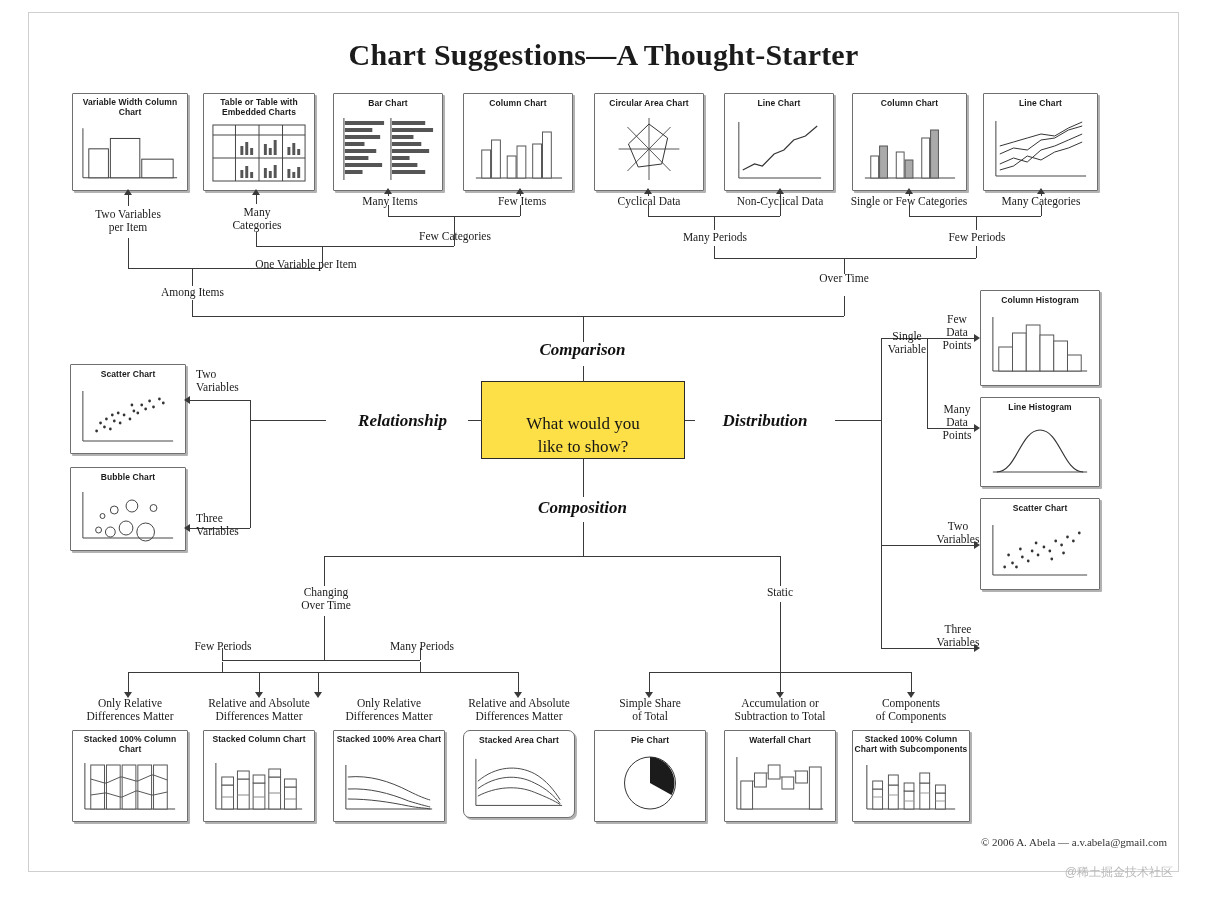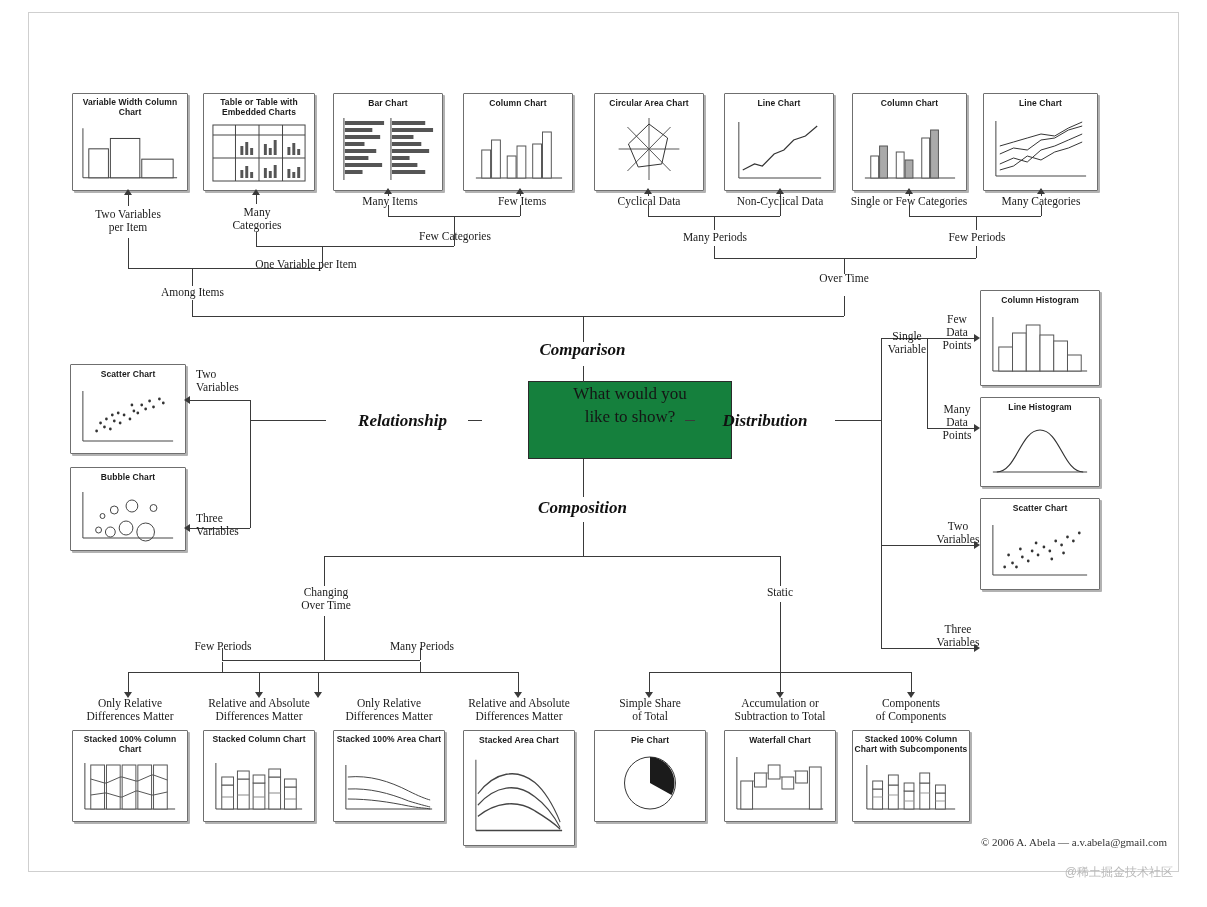--- a/index.html
+++ b/index.html
@@ -124,26 +124,25 @@
     text-align: center;
   }
 
   #center-box {
     position: absolute;
     left: 481px;
     top: 381px;
     width: 204px;
     height: 78px;
     border: 1.5px solid #2b2b2b;
-    background: #15803d;
+    background: #fde047;
     box-sizing: border-box;
     display: flex;
-    align-items: flex-start;
+    align-items: flex-end;
     justify-content: center;
-    margin-left: 47px;
   }
   #center-box .q {
     font-family: "Liberation Serif", serif;
     font-size: 17px;
     line-height: 23px;
     text-align: center;
     color: #151515;
     white-space: pre-line;
   }
 
@@ -163,20 +162,21 @@
     font-size: 12px;
     color: #b9b9b9;
   }
 </style>
 </head>
 <body>
 
 <div id="canvas">
   <div id="frame"></div>
 
+  <div id="title">Chart Suggestions—A Thought-Starter</div>
 
   <div class="card" style="left:72px; top:93px; width:116px; height:98px;">
     <div class="cap two">Variable Width
 Column Chart</div>
     <div class="art" style="top:30px;">
       <svg viewBox="0 0 104 58" preserveAspectRatio="none">
         <line x1="4" y1="52" x2="100" y2="52" stroke="#444" stroke-width="1"></line>
         <line x1="4" y1="4" x2="4" y2="52" stroke="#444" stroke-width="1"></line>
         <rect x="10" y="24" width="20" height="28" fill="#fff" stroke="#444"></rect>
         <rect x="32" y="14" width="30" height="38" fill="#fff" stroke="#444"></rect>
@@ -495,21 +495,21 @@
       <svg viewBox="0 0 100 52" preserveAspectRatio="none">
         <line x1="6" y1="46" x2="94" y2="46" stroke="#444"></line>
         <line x1="6" y1="2" x2="6" y2="46" stroke="#444"></line>
         <path d="M8,14 C30,12 50,18 70,28 C80,33 88,36 92,37" fill="none" stroke="#444"></path>
         <path d="M8,26 C30,25 50,30 70,38 C80,41 88,43 92,44" fill="none" stroke="#444"></path>
         <path d="M8,36 C30,36 50,39 70,43 C80,45 88,45 92,46" fill="none" stroke="#444"></path>
       </svg>
     </div>
   </div>
 
-  <div class="card" style="left:463px; top:730px; width:112px; height:116px;">
+  <div class="card" style="left:463px; top:730px; width:112px; height:88px;border-radius:7px;">
     <div class="cap">Stacked Area Chart</div>
     <div class="art" style="top:26px;">
       <svg viewBox="0 0 100 58" preserveAspectRatio="none">
         <line x1="6" y1="52" x2="94" y2="52" stroke="#444"></line>
         <line x1="6" y1="2" x2="6" y2="52" stroke="#444"></line>
         <path d="M8,26 C26,10 48,8 66,18 C78,25 86,36 92,46" fill="none" stroke="#444"></path>
         <path d="M8,34 C26,20 48,18 66,28 C78,34 86,42 92,50" fill="none" stroke="#444"></path>
         <path d="M8,42 C26,32 48,30 66,38 C78,43 86,47 92,51" fill="none" stroke="#444"></path>
       </svg>
     </div>

